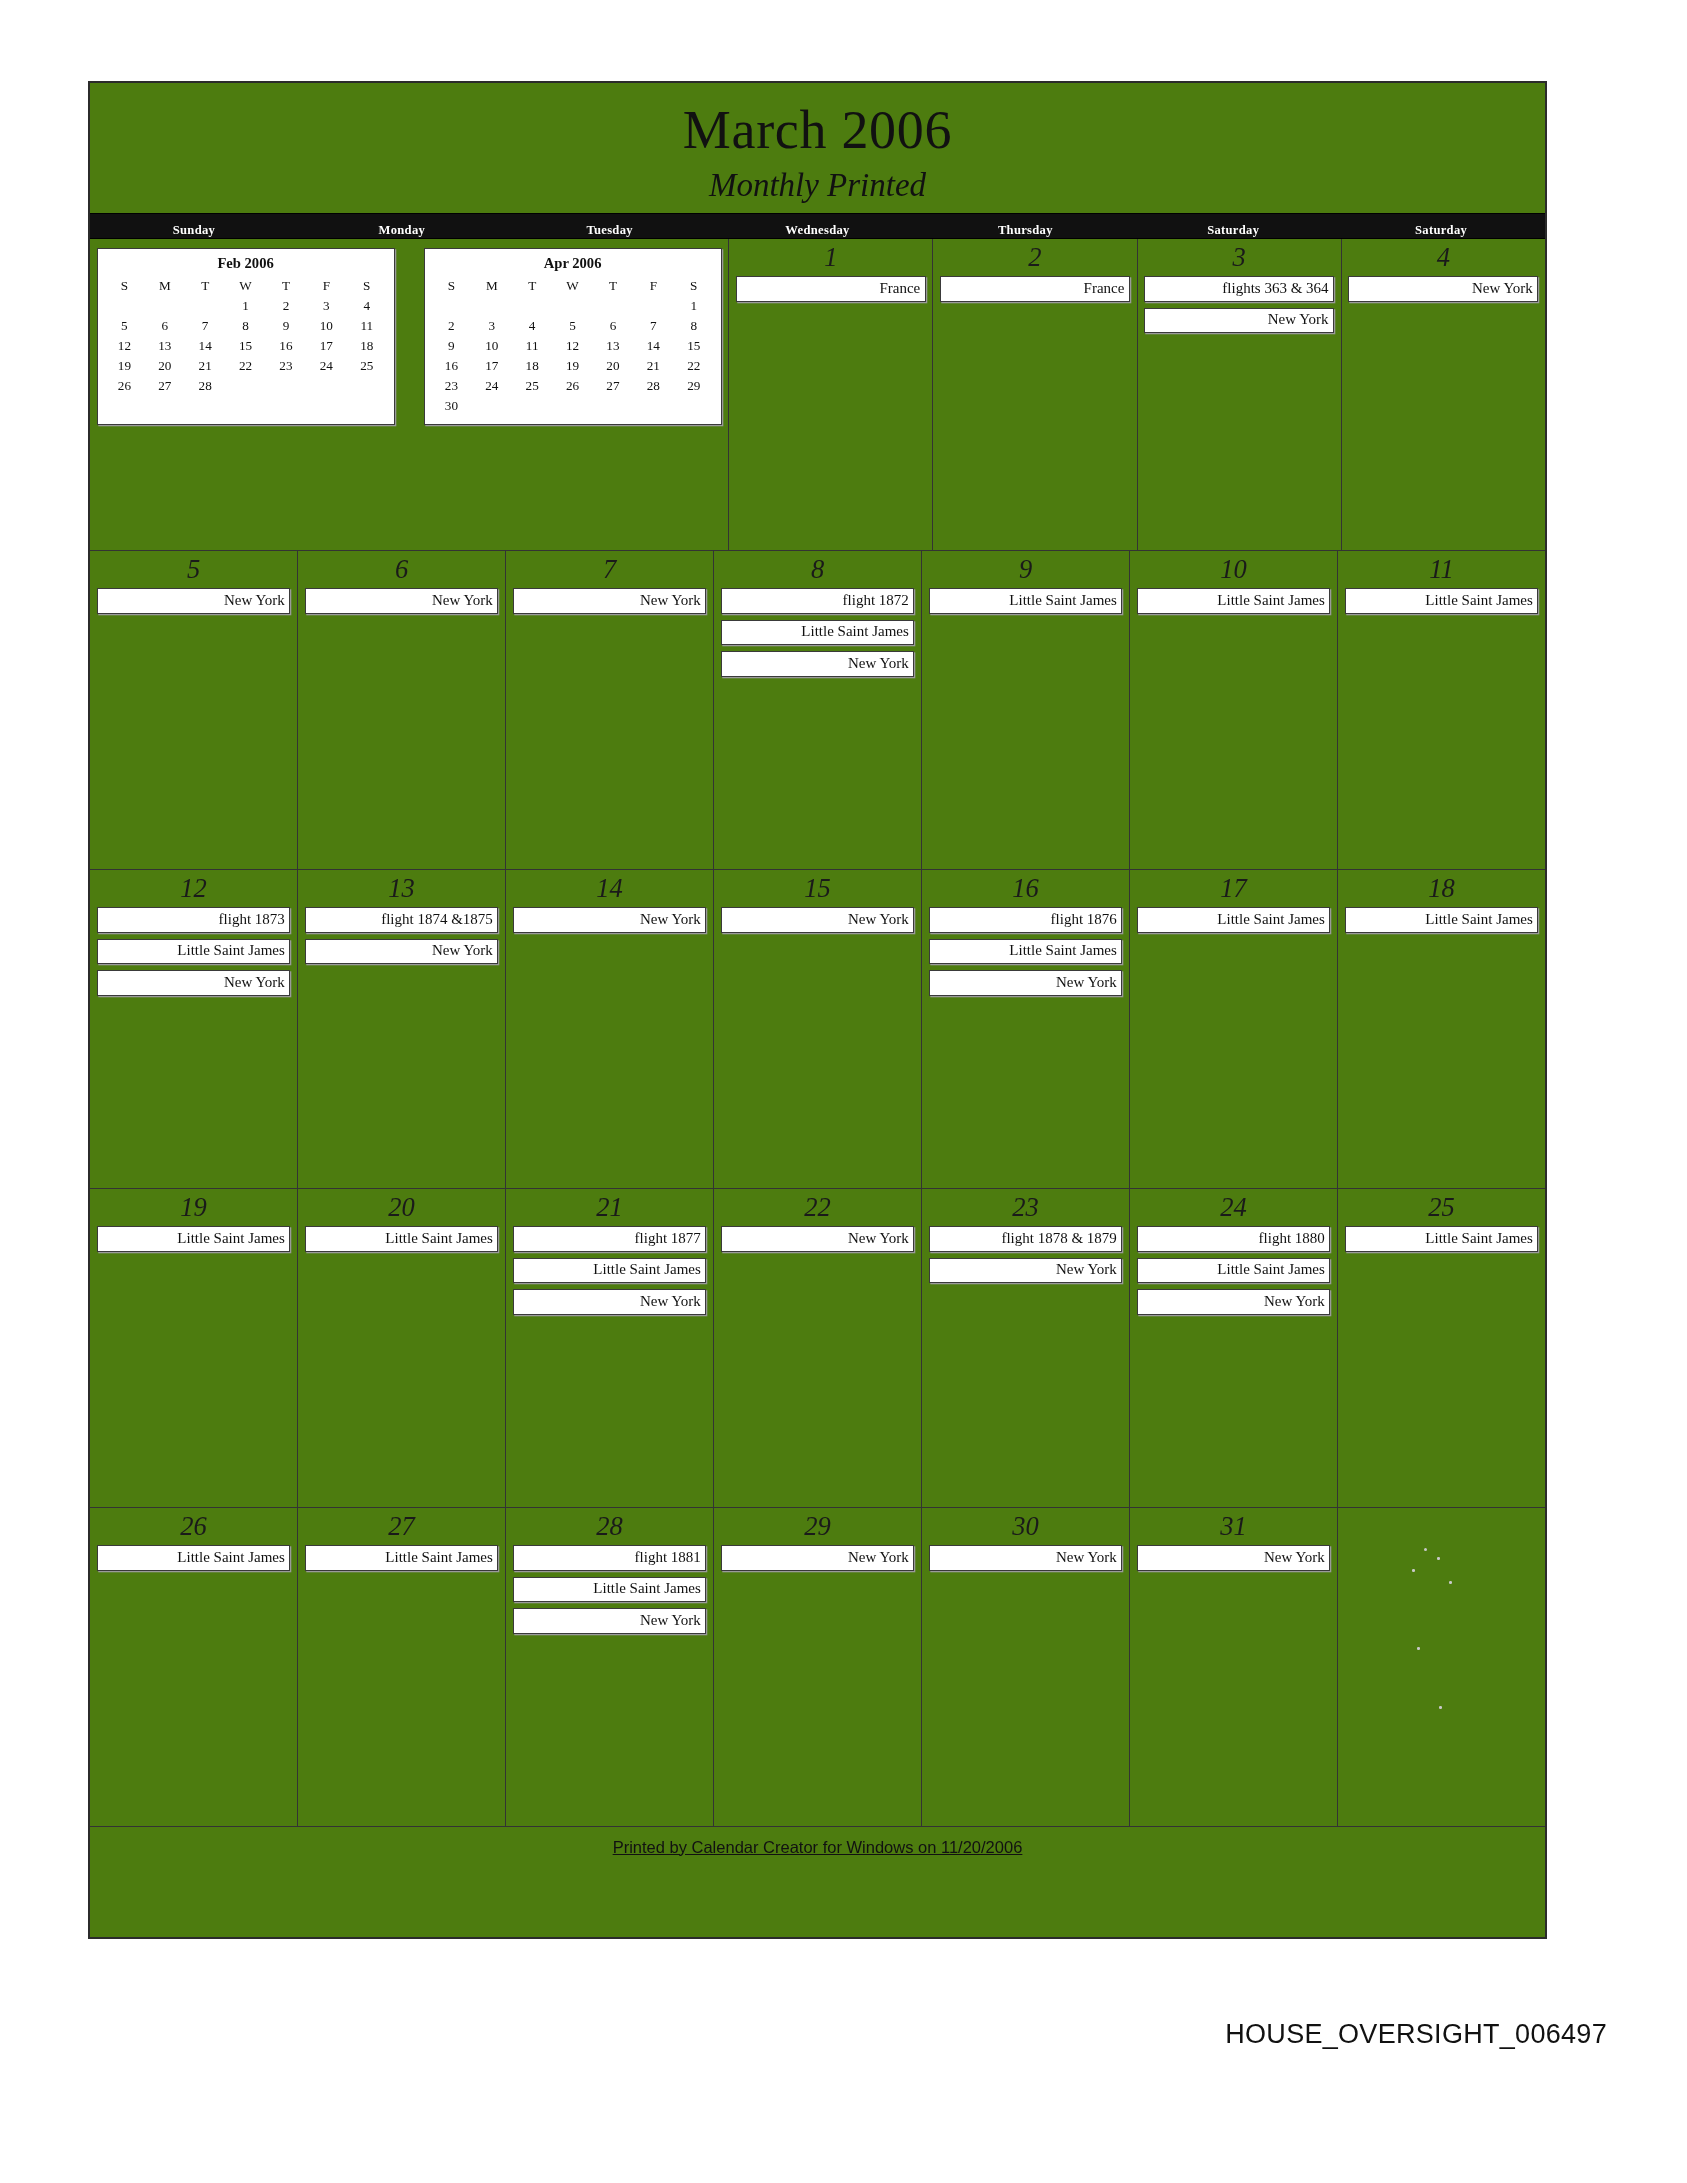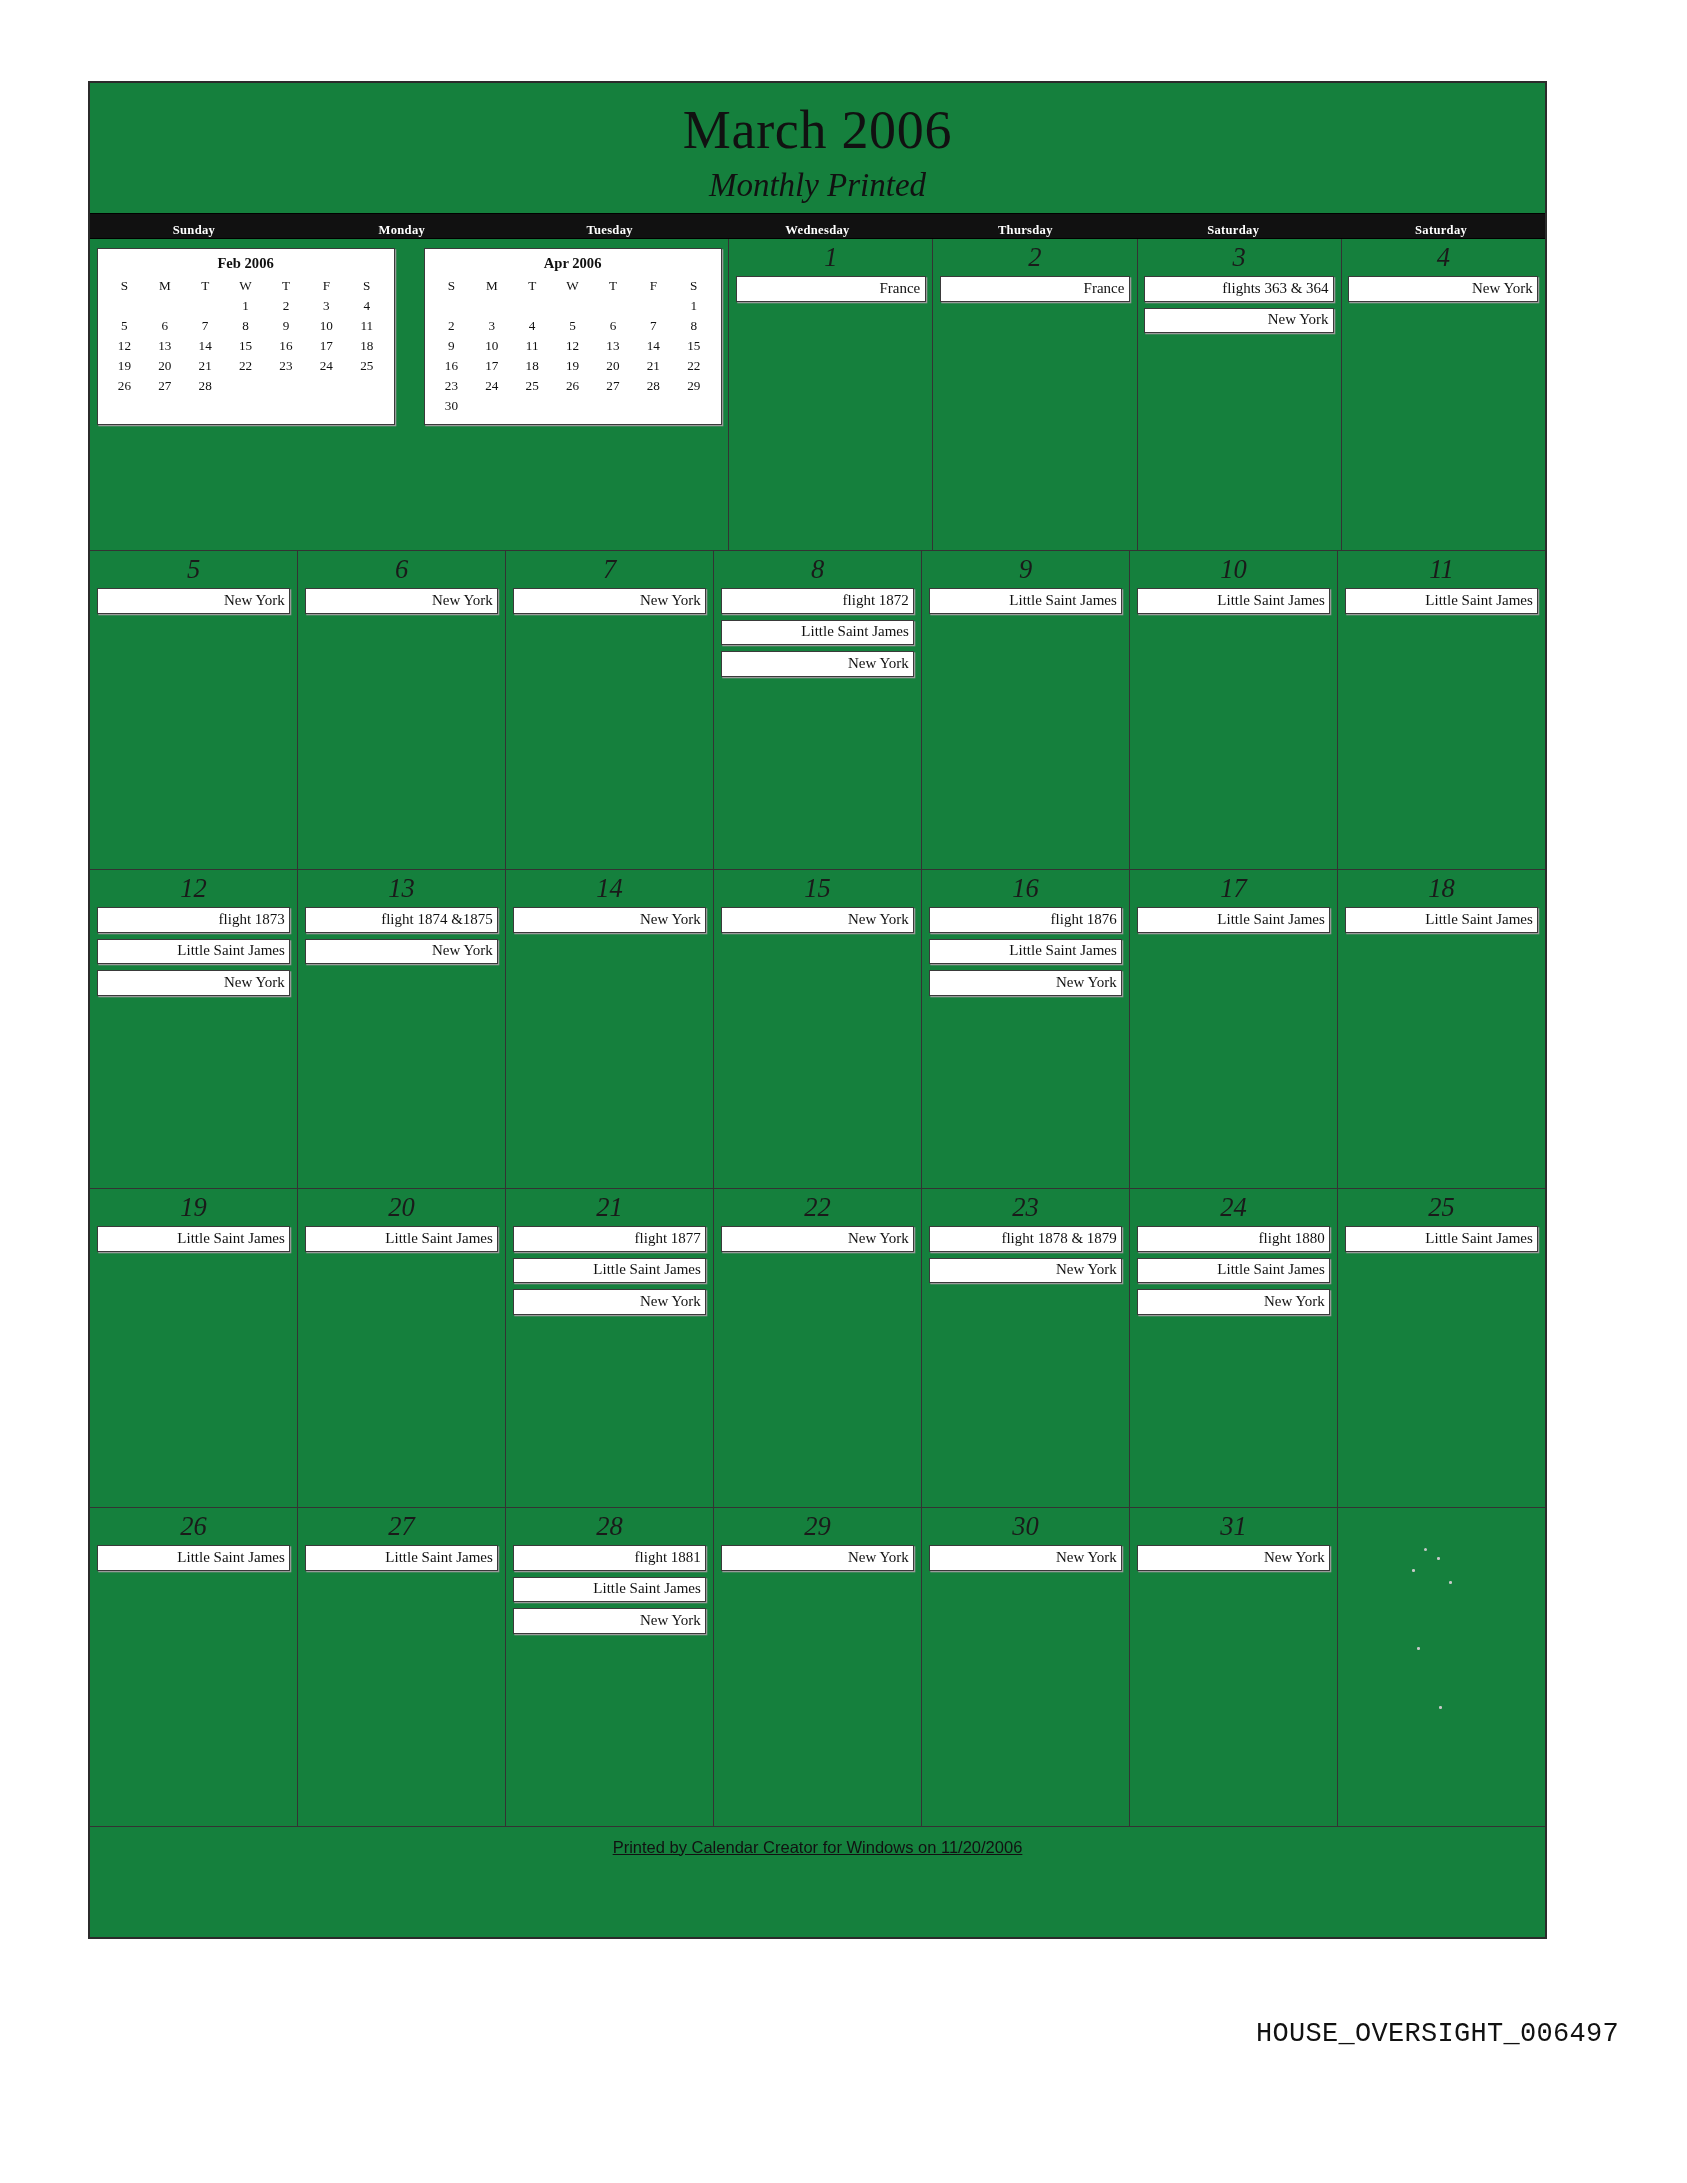--- a/index.html
+++ b/index.html
@@ -22,21 +22,21 @@
     background: #fff;
   }
   .calendar-frame {
     position: absolute;
     left: 88px;
     top: 81px;
     width: 1459px;
     height: 1858px;
     border: 2px solid #2b2b2b;
     box-sizing: border-box;
-    background: #15803d;
+    background: #4d7c0f;
   }
   
   .title-block {
     text-align: center;
     padding-top: 18.5px;
     height: 130px;
     box-sizing: border-box;
   }
   .month-title {
     font-size: 54px;
@@ -163,24 +163,24 @@
     height: 40px;
     display: flex;
     align-items: center;
     justify-content: center;
     font-size: 16.5px;
     font-family: "Liberation Sans", sans-serif;
     text-decoration: underline;
   }
   .doc-stamp {
     position: absolute;
-    right: 68px;
+    right: 80px;
     top: 2019px;
     font-size: 27px;
-    font-family: Liberation Mono, monospace;
+    font-family: Liberation Sans, sans-serif;
     letter-spacing: 0.3px;
     color: #111;
   }
   
   .speckle {
     position: absolute;
     background: #c9c9c9;
     border-radius: 50%;
   }
 </style>

